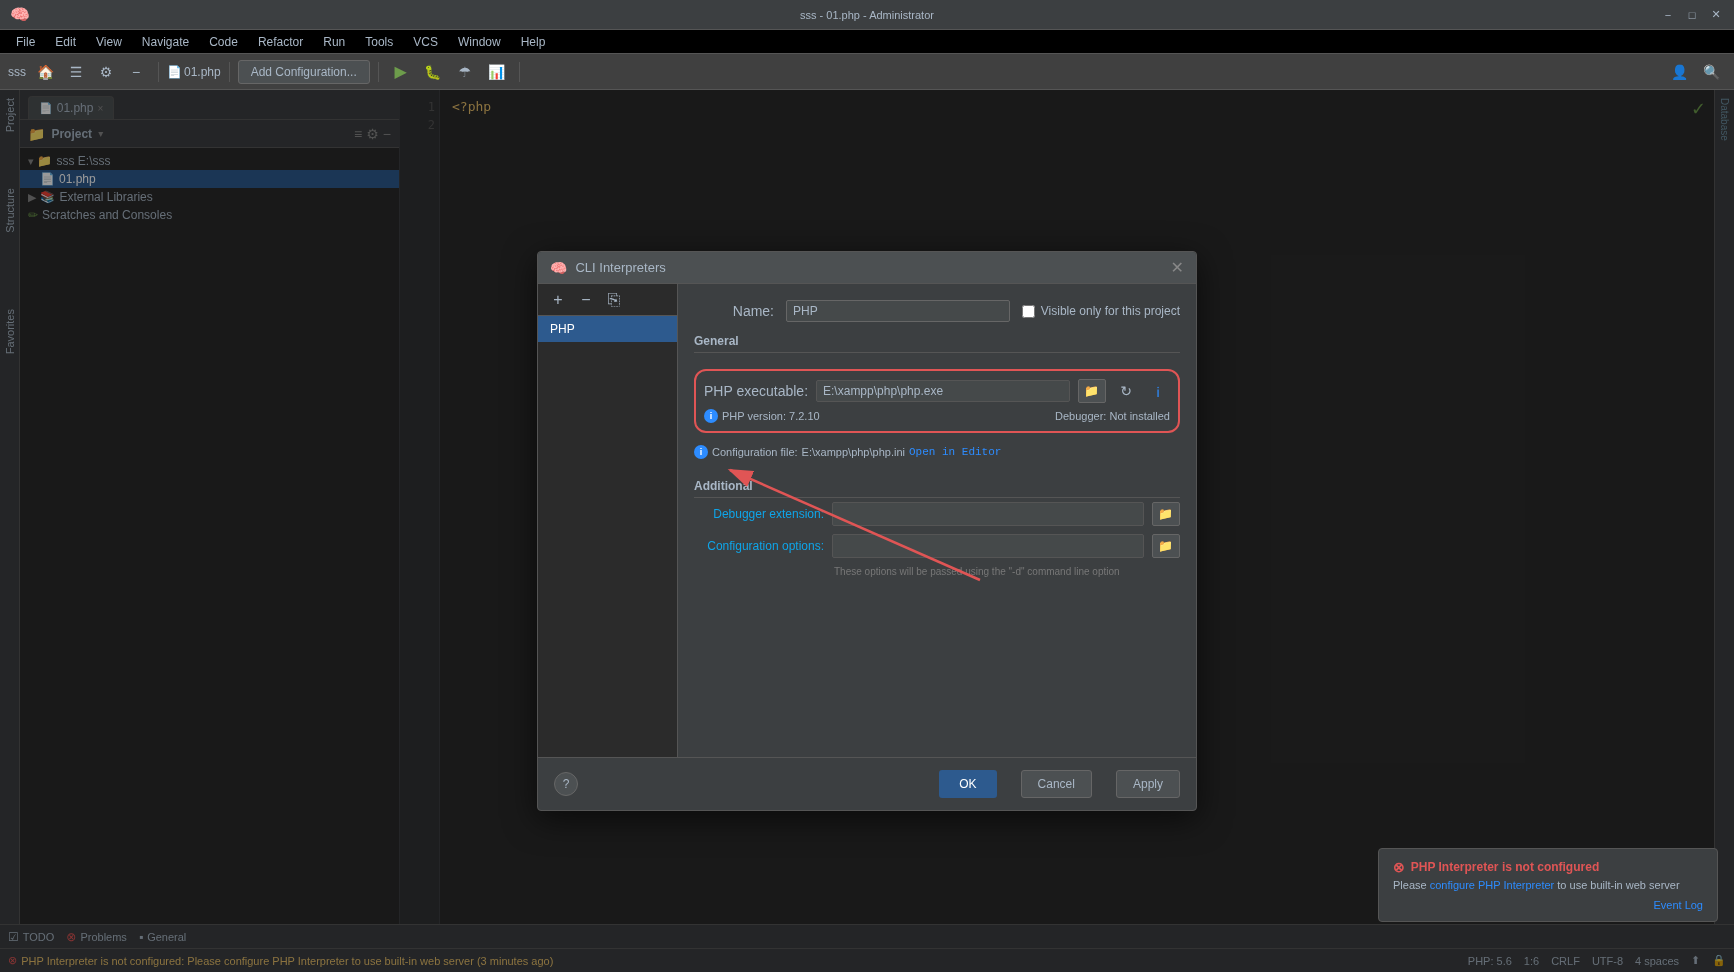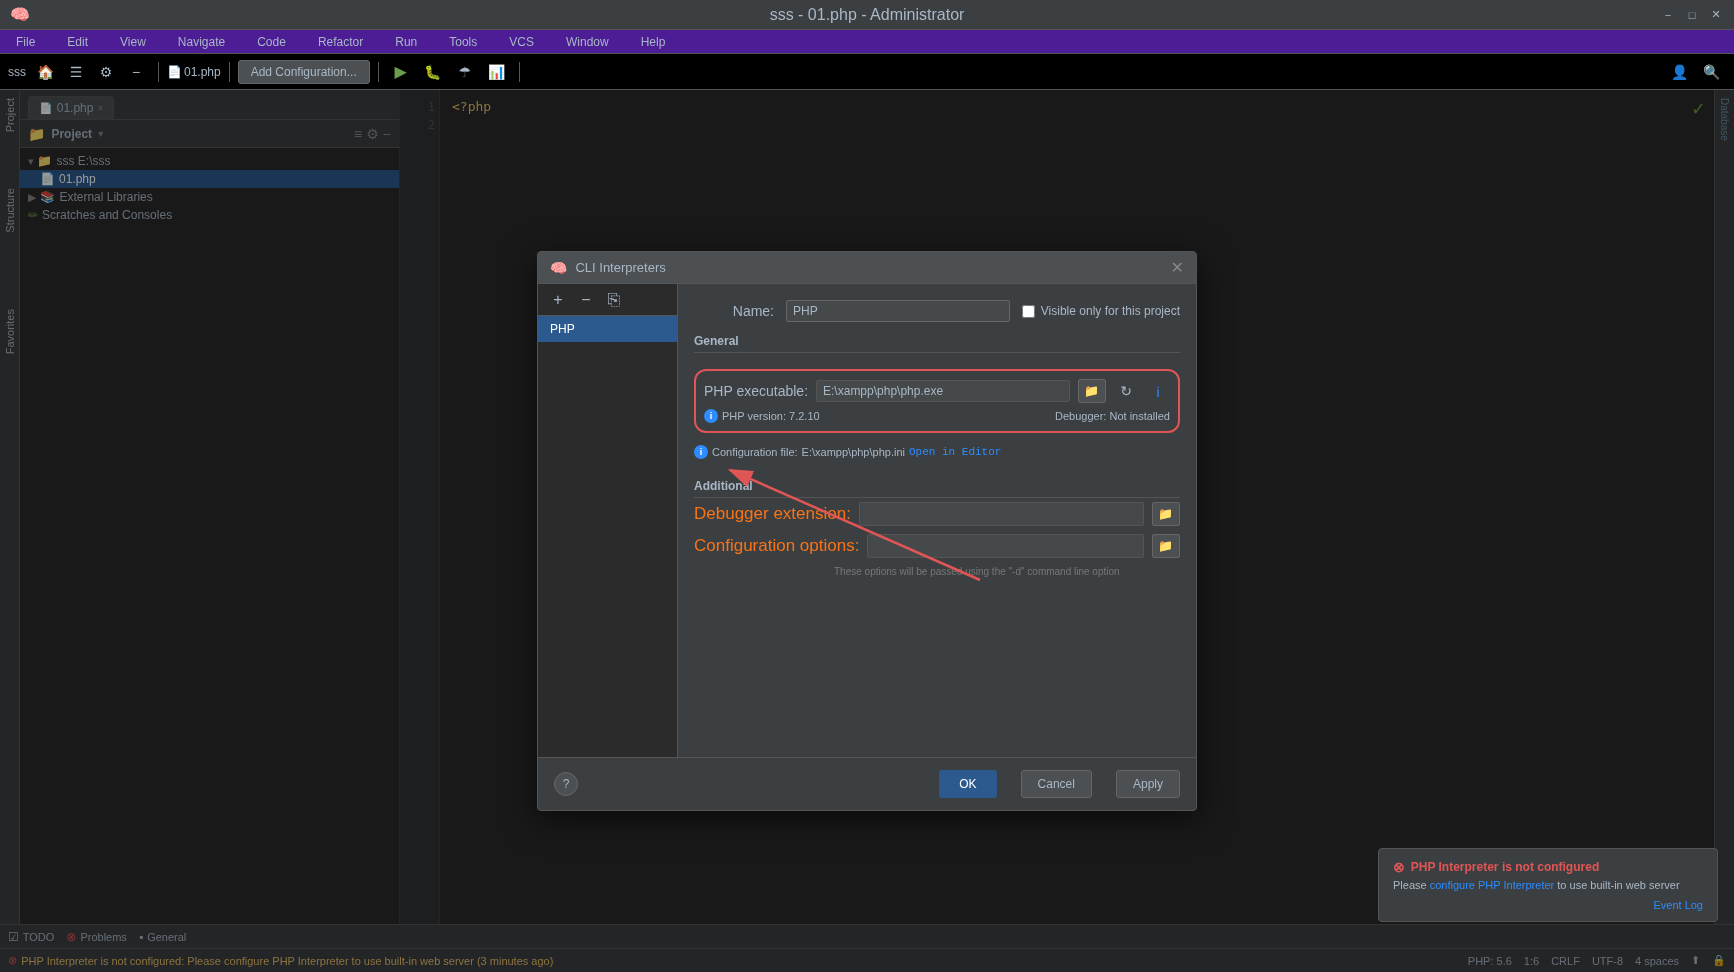--- a/index.html
+++ b/index.html
@@ -27,59 +27,59 @@
     .title-bar-left {
       display: flex;
       align-items: center;
       gap: 8px;
     }
     .title-bar-center {
       position: absolute;
       left: 50%;
       transform: translateX(-50%);
       color: #a9b7c6;
-      font-size: 16px;
+      font-size: 11px;
     }
     .title-bar-right {
       display: flex;
       align-items: center;
       gap: 8px;
     }
     .win-btn {
       width: 16px;
       height: 16px;
       display: flex;
       align-items: center;
       justify-content: center;
       color: #a9b7c6;
       font-size: 11px;
       cursor: pointer;
     }
 
     
     .menu-bar {
-      background: #4c1d95;
+      background: #000000;
       height: 24px;
       display: flex;
       align-items: center;
       padding: 0 8px;
-      gap: 16px;
+      gap: 4px;
       border-bottom: 1px solid #555;
     }
     .menu-item {
       padding: 2px 8px;
       cursor: pointer;
       color: #a9b7c6;
       font-size: 12px;
       border-radius: 2px;
     }
 
     
     .toolbar {
-      background: #000000;
+      background: #404040;
       height: 36px;
       display: flex;
       align-items: center;
       padding: 0 8px;
       gap: 4px;
       border-bottom: 1px solid #555;
     }
     .toolbar-group {
       display: flex;
       align-items: center;
@@ -512,22 +512,22 @@
     .additional-section {
       margin-top: 8px;
     }
     .additional-row {
       display: flex;
       align-items: center;
       gap: 8px;
       margin-bottom: 8px;
     }
     .add-label {
-      color: #f97316;
-      font-size: 17px;
+      color: #0ea5e9;
+      font-size: 12px;
       min-width: 130px;
       text-align: right;
     }
     .add-input {
       flex: 1;
       background: #45494a;
       border: 1px solid #555;
       border-radius: 2px;
       color: #a9b7c6;
       padding: 3px 6px;

